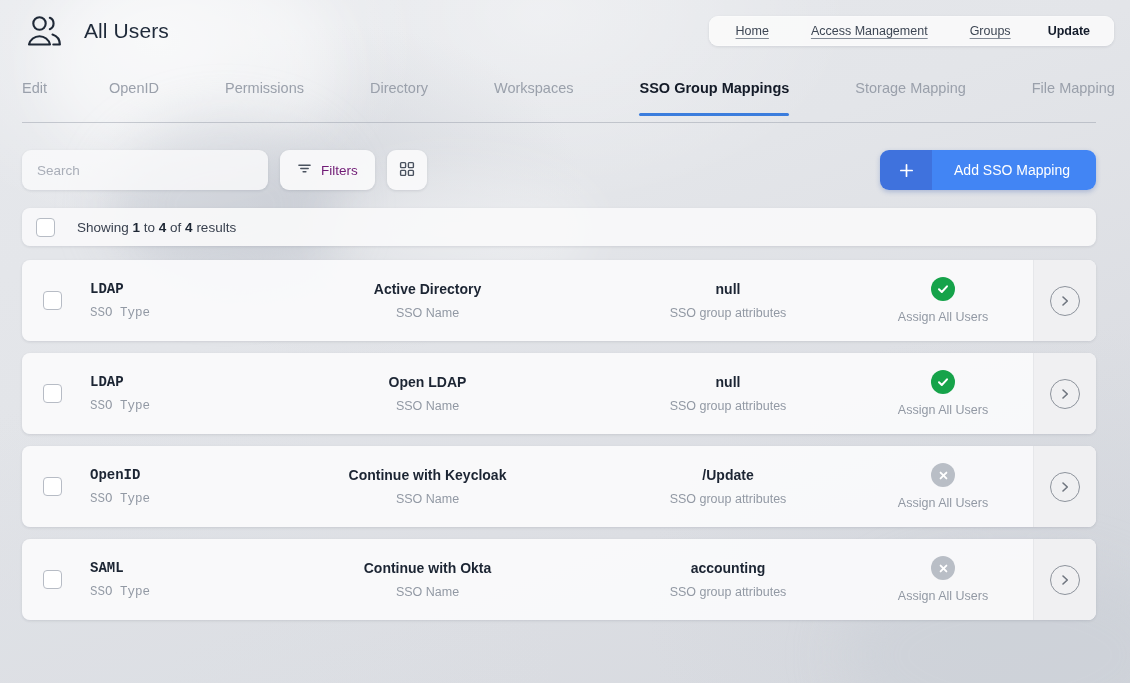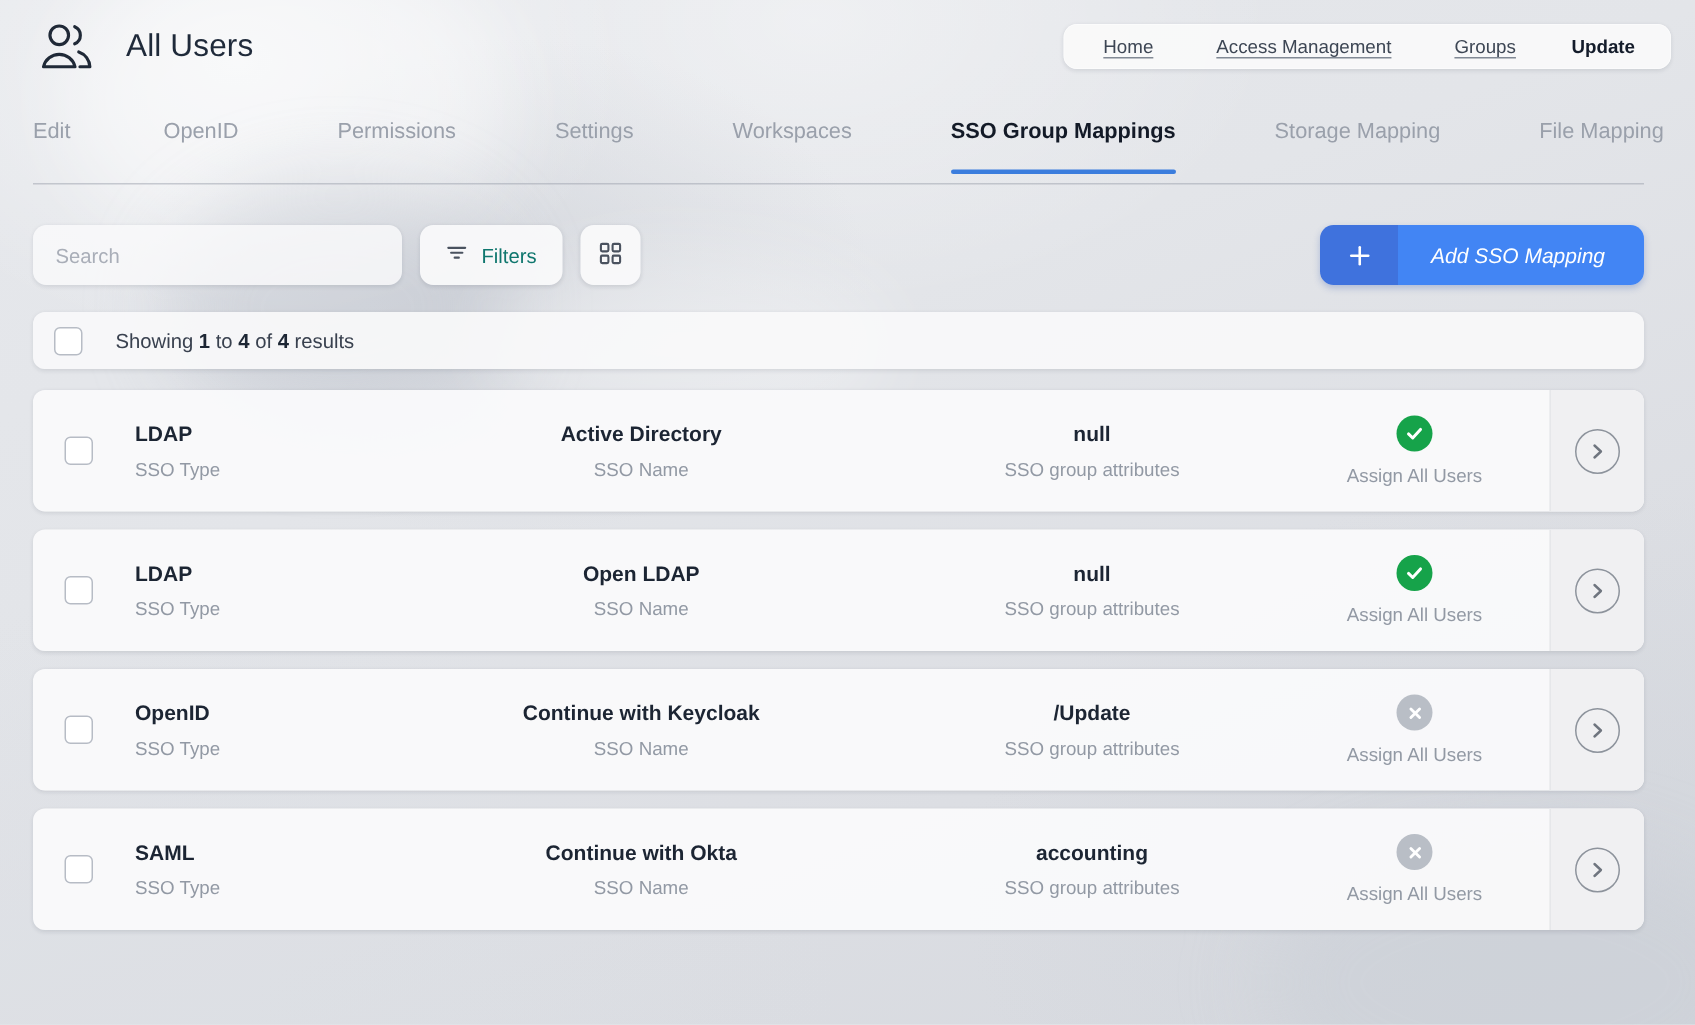--- a/index.html
+++ b/index.html
@@ -156,21 +156,21 @@
     box-shadow: 0 1px 3px rgba(22,30,48,0.11);
     display: flex;
     align-items: center;
     justify-content: center;
     gap: 9px;
     padding: 0 17px;
     cursor: pointer;
     border: none;
     font-family: "Liberation Sans", sans-serif;
   }
-  .tool-btn .label { font-size: 13.5px; color: #0f766e; }
+  .tool-btn .label { font-size: 13.5px; color: #701a75; }
   .icon-only { width: 40px; padding: 0; }
   .toolbar-spacer { flex: 1; }
 
   .add-btn {
     display: flex;
     align-items: center;
     height: 40px;
     border-radius: 9px;
     overflow: hidden;
     box-shadow: 0 2px 5px rgba(40,80,170,0.28);
@@ -189,21 +189,20 @@
   }
   .add-btn-text {
     background: #4285f4;
     color: #ffffff;
     font-size: 14px;
     height: 40px;
     display: flex;
     align-items: center;
     padding: 0 26px 0 22px;
     white-space: nowrap;
-    font-style: italic;
   }
 
   
   .results-bar {
     margin: 18px 34px 0 22px;
     height: 38px;
     background: rgba(249,249,250,0.92);
     border-radius: 8px;
     display: flex;
     align-items: center;
@@ -247,21 +246,21 @@
     flex: none;
   }
   .cell {
     display: flex;
     flex-direction: column;
     align-items: center;
     justify-content: center;
     gap: 9px;
     padding: 0 8px;
   }
-  .cell.left-align { align-items: flex-start; }
+  .cell.left-align { align-items: flex-start; font-family: Liberation Mono, monospace; }
   .cell-value {
     font-size: 14px;
     font-weight: bold;
     color: #1c2533;
     white-space: nowrap;
   }
   .cell-label {
     font-size: 12.5px;
     color: #9299a4;
     white-space: nowrap;
@@ -333,21 +332,21 @@
       <span class="crumb">Groups</span>
       <span class="crumb current">Update</span>
     </div>
   </div>
 
   <div class="tabs-wrap">
     <div class="tabs">
       <div class="tab">Edit</div>
       <div class="tab">OpenID</div>
       <div class="tab">Permissions</div>
-      <div class="tab">Settings</div>
+      <div class="tab">Directory</div>
       <div class="tab">Workspaces</div>
       <div class="tab active">SSO Group Mappings</div>
       <div class="tab">Storage Mapping</div>
       <div class="tab">File Mapping</div>
     </div>
     <div class="tabs-rule"></div>
   </div>
 
   <div class="toolbar">
     <input class="search-box" type="text" placeholder="Search" style="">

